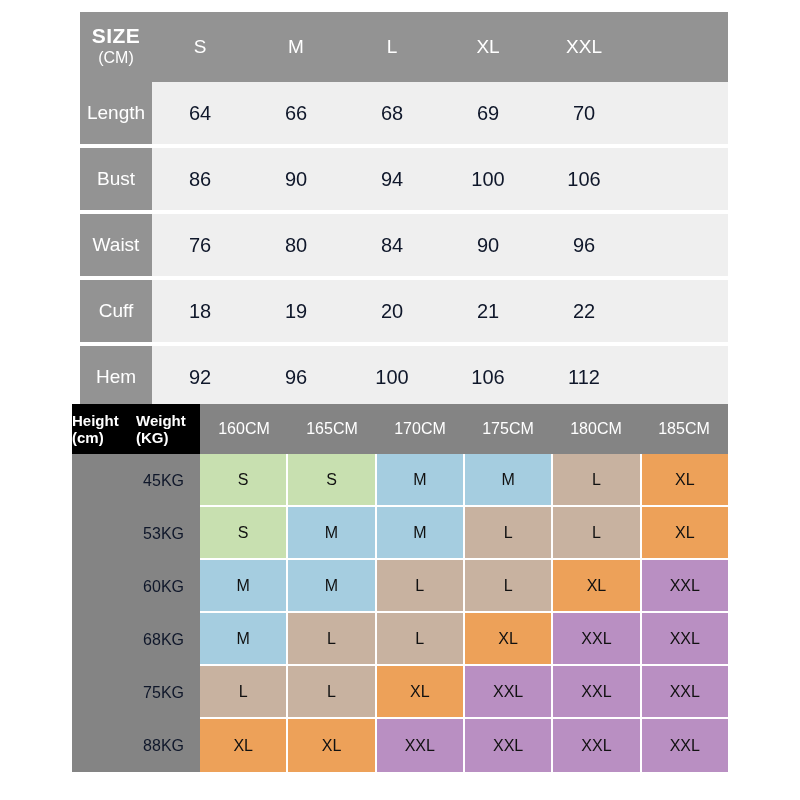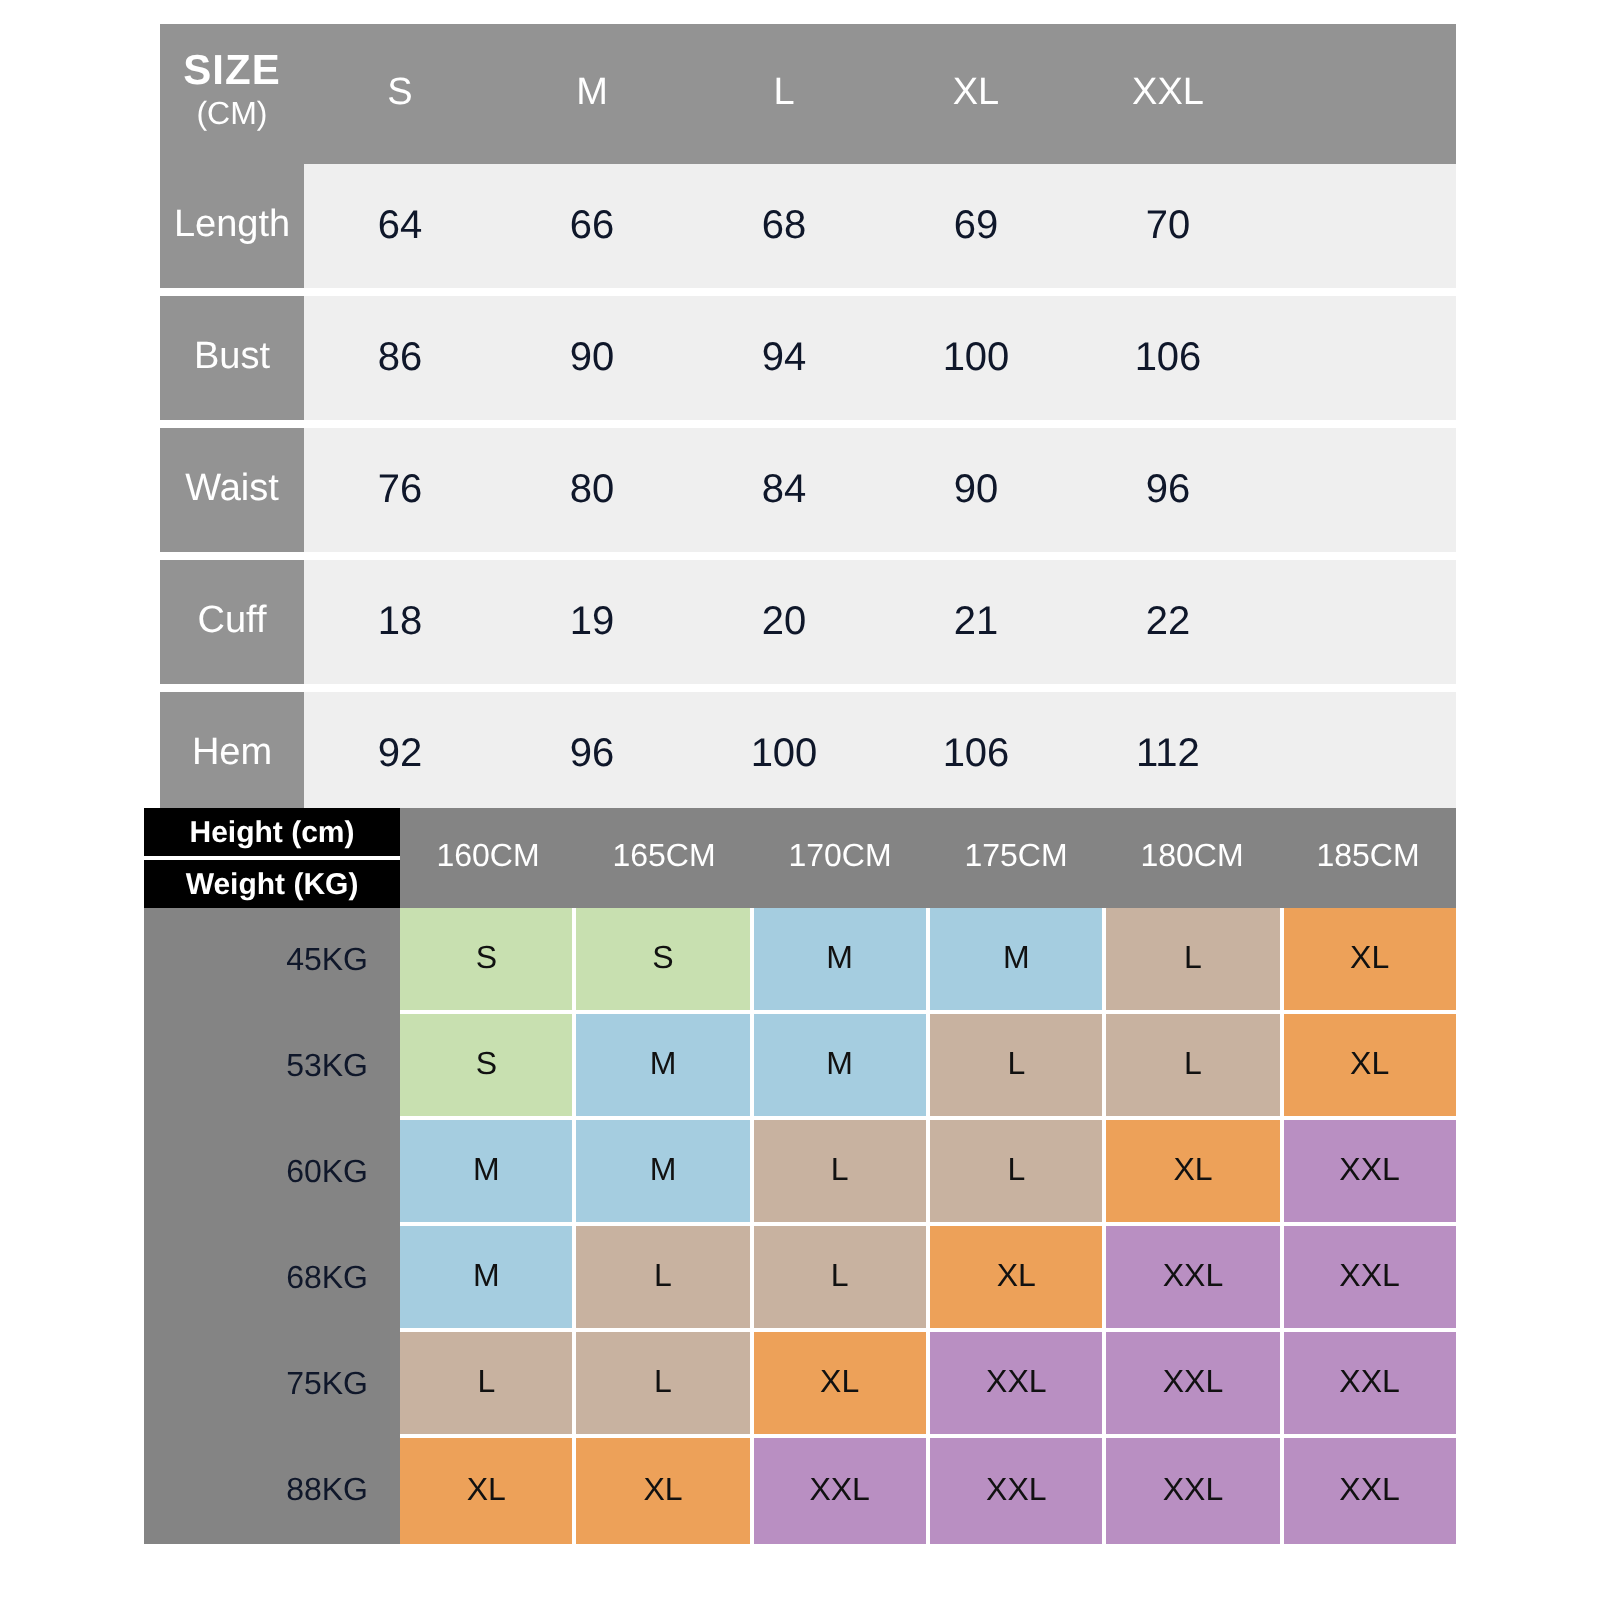--- a/index.html
+++ b/index.html
@@ -103,21 +103,21 @@
   }
   .f-row {
     display: flex;
     width: 100%;
   }
   .f-head-row { height: 50px; }
   .f-corner {
     width: 128px;
     flex: 0 0 128px;
     display: flex;
-    flex-direction: column;
+    flex-direction: row;
     background: #000000;
     box-sizing: border-box;
   }
   .f-corner-line {
     flex: 1 1 0;
     display: flex;
     align-items: center;
     justify-content: center;
     color: #ffffff;
     font-size: 15px;

